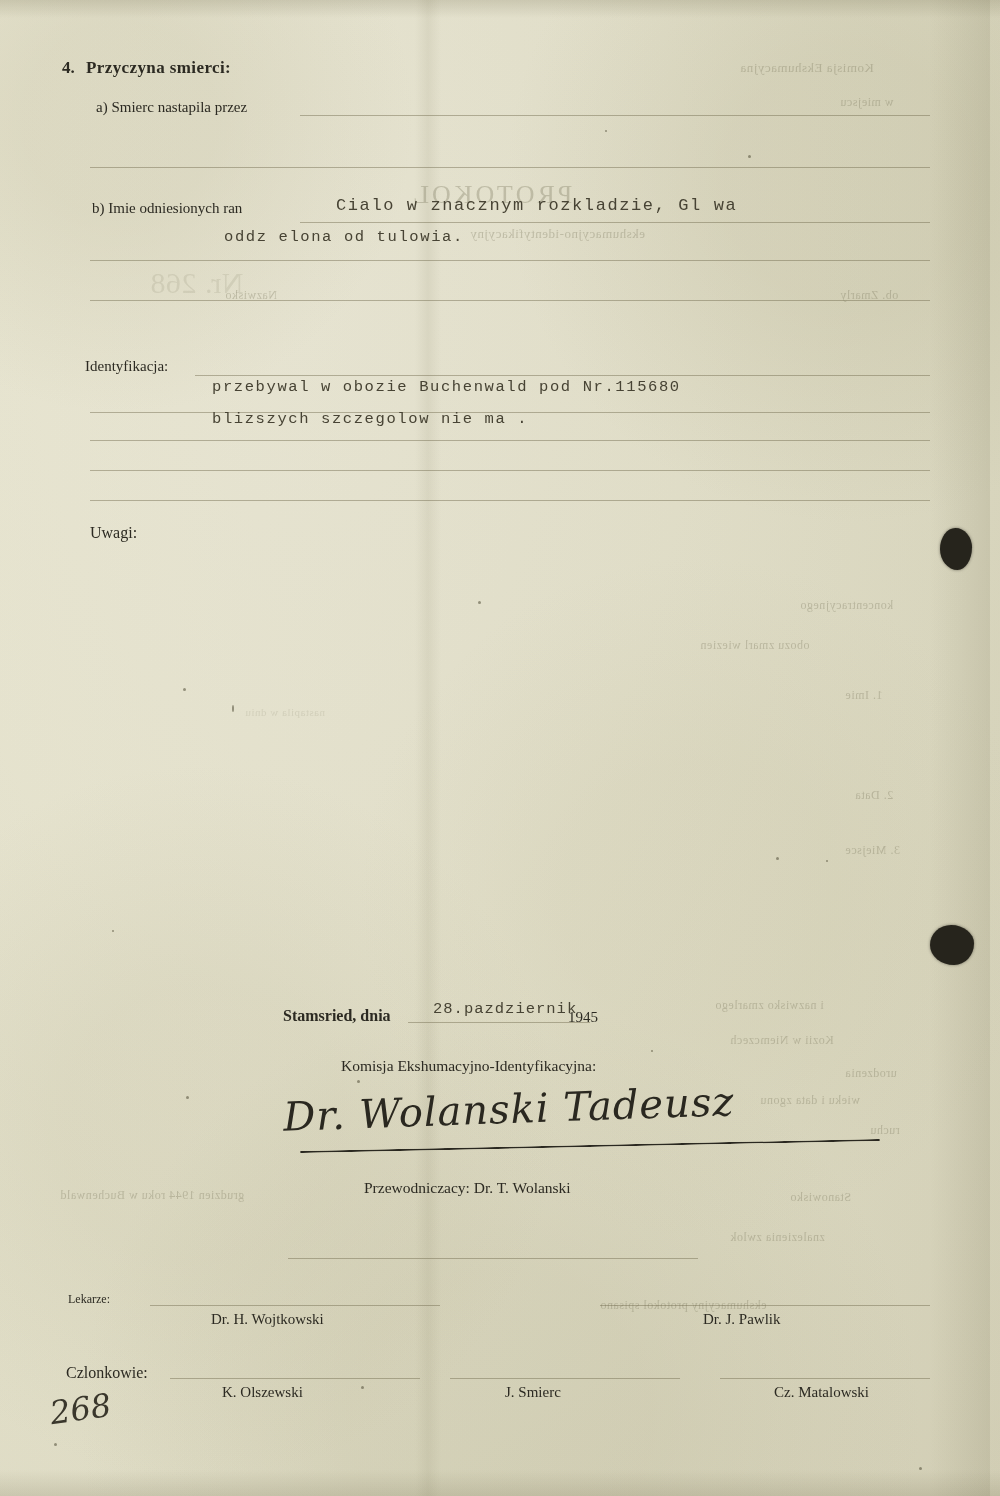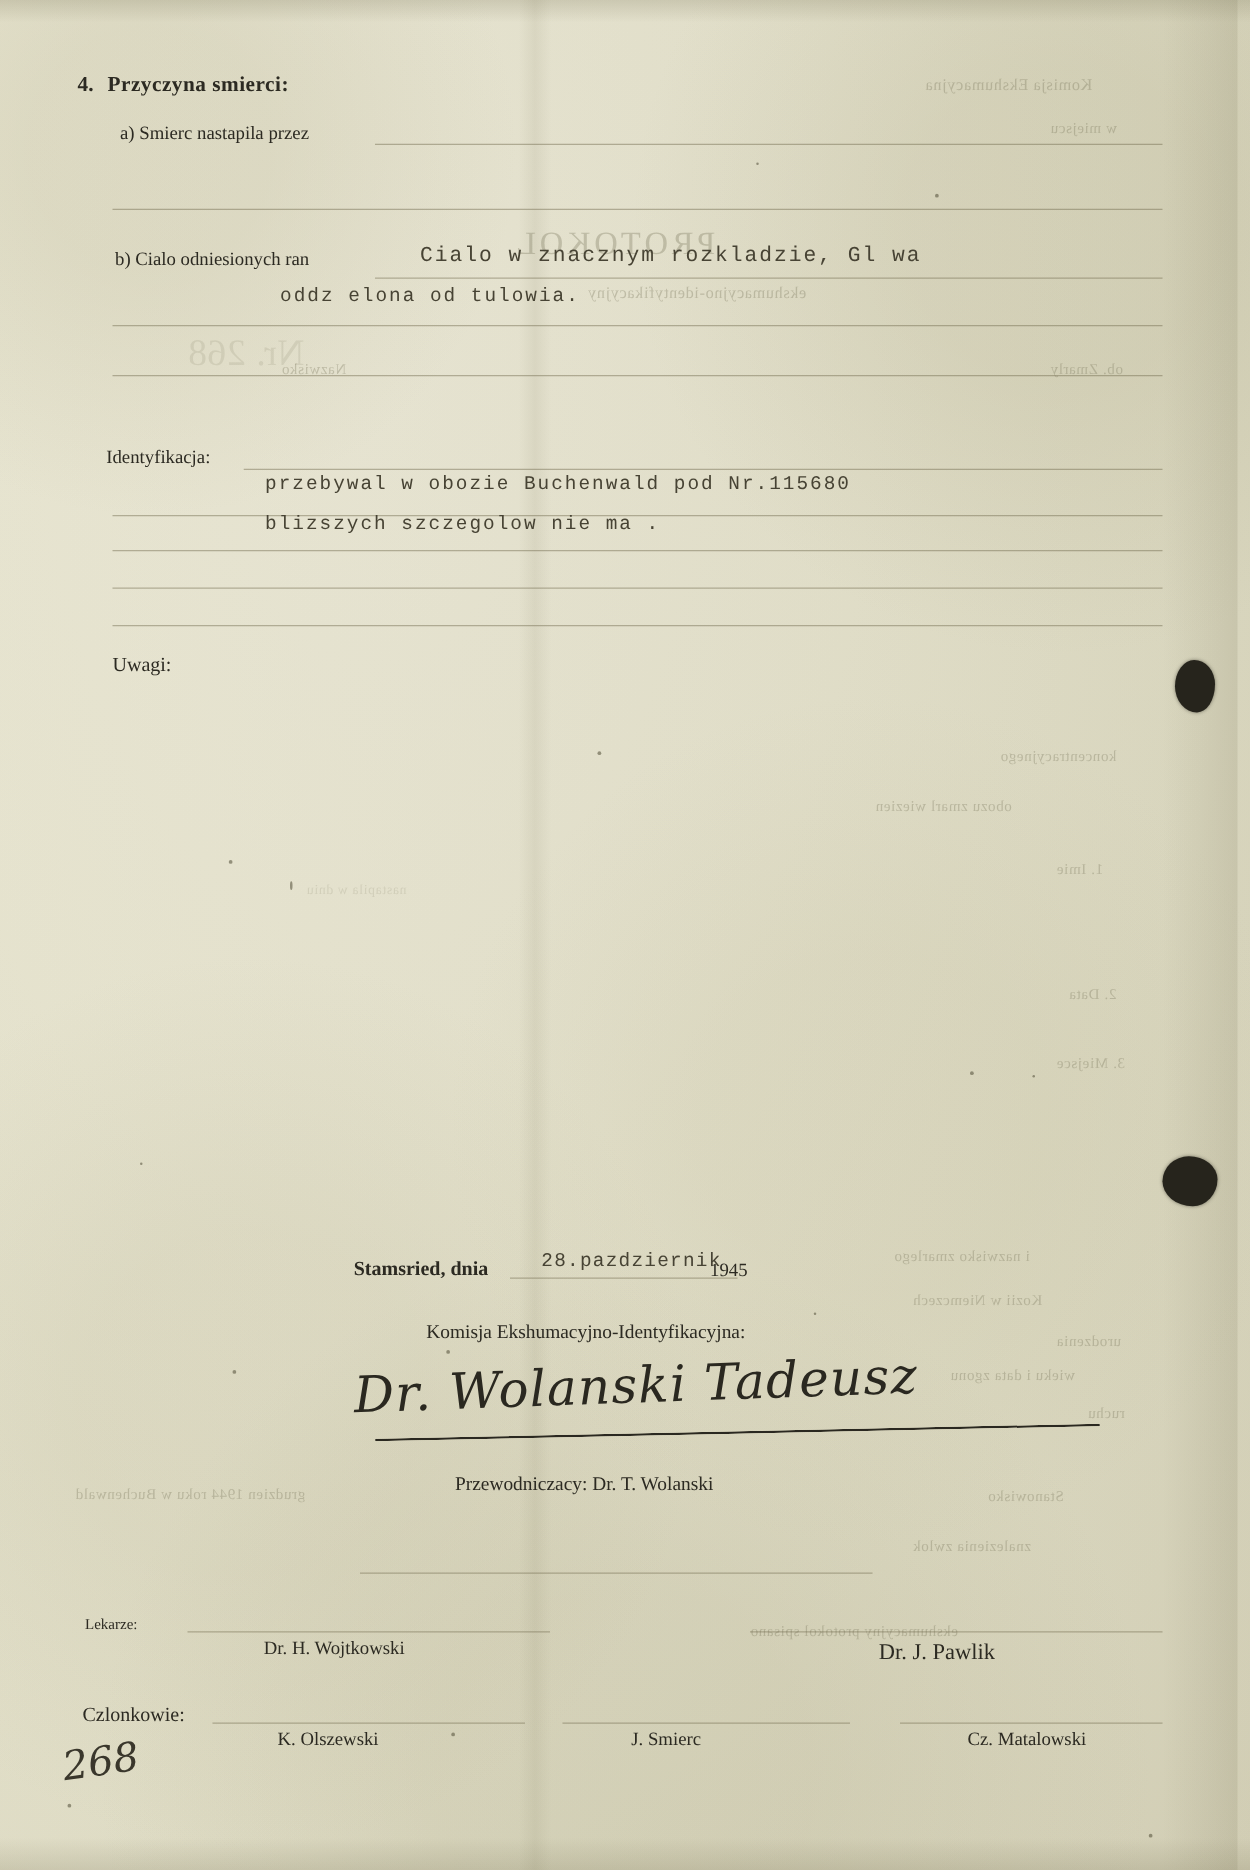--- a/index.html
+++ b/index.html
@@ -184,36 +184,36 @@
     <div class="rule" style="left:170px; top:1378px; width:250px;"></div>
     <div class="rule" style="left:450px; top:1378px; width:230px;"></div>
     <div class="rule" style="left:720px; top:1378px; width:210px;"></div>
   </div>
 
   <div class="printed bold" style="left:62px; top:58px; font-size:17px;">4.</div>
   <div class="printed bold" style="left:86px; top:58px; font-size:17px; letter-spacing:0.4px;">Przyczyna smierci:</div>
 
   <div class="printed" style="left:96px; top:99px; font-size:15px;">a)  Smierc nastapila przez</div>
 
-  <div class="printed" style="left:92px; top:200px; font-size:15px;">b)  Cialo odniesionych ran</div>
+  <div class="printed" style="left:92px; top:200px; font-size:15px;">b)  Imie odniesionych ran</div>
 
   <div class="printed" style="left:85px; top:358px; font-size:15px;">Identyfikacja:</div>
 
   <div class="printed" style="left:90px; top:524px; font-size:16px;">Uwagi:</div>
 
   <div class="printed bold" style="left:283px; top:1007px; font-size:16px;">Stamsried, dnia</div>
   <div class="printed" style="left:568px; top:1009px; font-size:15px;">1945</div>
 
   <div class="printed" style="left:341px; top:1057px; font-size:15.5px;">Komisja  Ekshumacyjno-Identyfikacyjna:</div>
 
   <div class="printed" style="left:364px; top:1179px; font-size:15.5px;">Przewodniczacy: Dr. T. Wolanski</div>
 
   <div class="printed" style="left:68px; top:1292px; font-size:12px;">Lekarze:</div>
   <div class="printed" style="left:211px; top:1311px; font-size:15px;">Dr. H. Wojtkowski</div>
-  <div class="printed" style="left:703px; top:1311px; font-size:18px;">Dr. J. Pawlik</div>
+  <div class="printed" style="left:703px; top:1311px; font-size:15px;">Dr. J. Pawlik</div>
 
   <div class="printed" style="left:66px; top:1364px; font-size:16px;">Czlonkowie:</div>
   <div class="printed" style="left:222px; top:1384px; font-size:15px;">K. Olszewski</div>
   <div class="printed" style="left:505px; top:1384px; font-size:15px;">J. Smierc</div>
   <div class="printed" style="left:774px; top:1384px; font-size:15px;">Cz. Matalowski</div>
 
 
   <div class="tw" style="left:336px; top:196px; font-size:17px;text-align:right;">Cialo w znacznym rozkladzie, Gl wa</div>
   <div class="tw" style="left:224px; top:228px; font-size:15.5px;">oddz elona od tulowia.</div>
 

